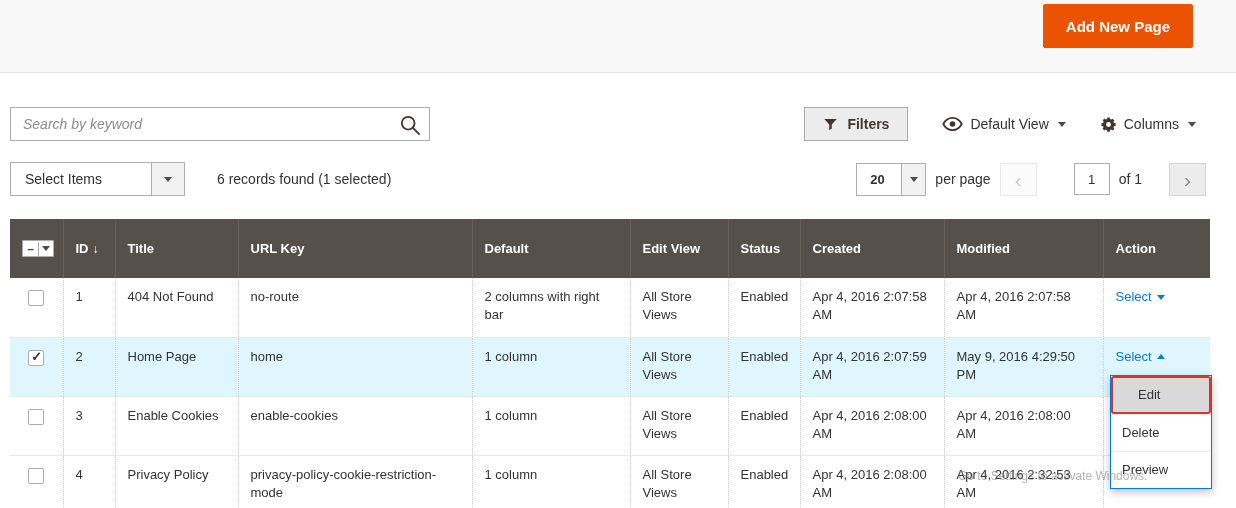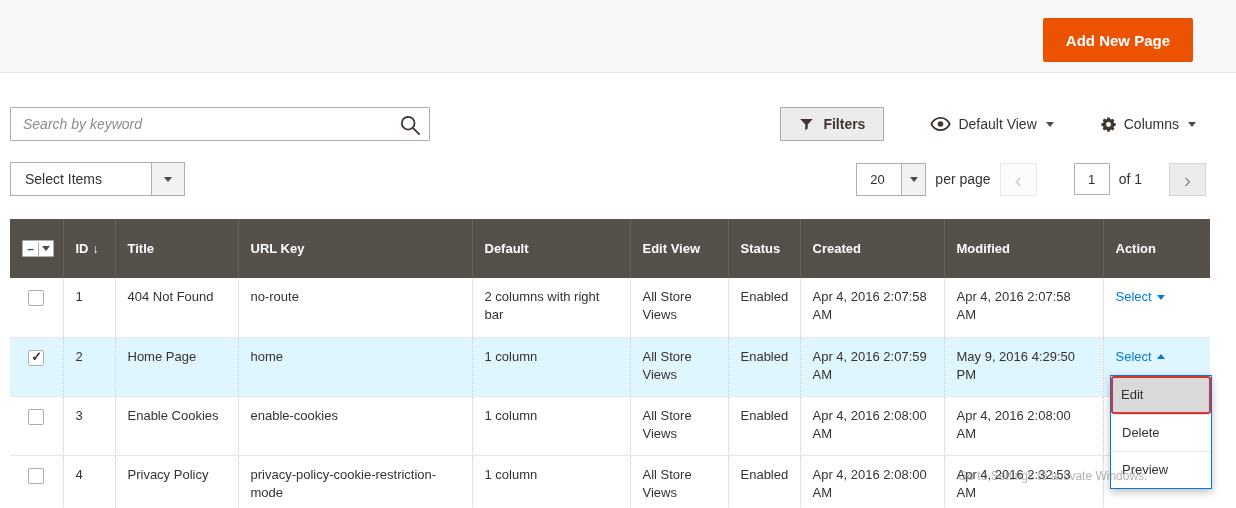--- a/index.html
+++ b/index.html
@@ -3,38 +3,38 @@
 <meta charset="utf-8">
 <style>
   * { box-sizing: border-box; margin: 0; padding: 0; }
   html, body { background: #fff; }
   body { font-family: "Liberation Sans", "DejaVu Sans", sans-serif; color: #333; }
   .page { position: relative; width: 1236px; height: 508px; background: #fff; overflow: hidden; }
 
   
   .page-header { position: relative; height: 73px; background: #f8f8f8; border-bottom: 1px solid #e3e3e3; }
   .btn-primary {
-    position: absolute; top: 18px; right: 43px; height: 44px; padding: 0 22px;
+    position: absolute; top: 4px; right: 43px; height: 44px; padding: 0 22px;
     background: #eb5202; color: #fff; border: 1px solid #eb5202; border-radius: 2px;
     font-family: inherit; font-size: 15px; font-weight: bold; cursor: pointer;
   }
 
   .content { padding: 0 10px; position: relative; }
 
   
   .toolbar-row { margin-top: 34px; display: flex; justify-content: space-between; align-items: flex-start; padding-right: 30px; }
   .search-box { position: relative; width: 420px; height: 34px; border: 1px solid #adadad; background: #fff; }
   .search-box input {
     width: 100%; height: 100%; border: none; outline: none; padding: 0 40px 0 12px;
     font-family: inherit; font-size: 14px; color: #303030; background: transparent;
   }
   .search-box input::placeholder { font-style: italic; color: #8c8c8c; opacity: 1; }
   .search-btn { position: absolute; right: 6px; top: 5px; width: 26px; height: 24px; background: transparent; border: none; cursor: pointer; display: flex; align-items: center; justify-content: center; }
 
-  .toolbar-right { display: flex; align-items: center; gap: 46px; }
+  .toolbar-right { display: flex; align-items: center; gap: 34px; }
   .filters-btn {
     display: inline-flex; align-items: center; gap: 9px; height: 34px; padding: 0 18px;
     background: #ececec; border: 1px solid #ababab; font-family: inherit;
     font-size: 14px; font-weight: bold; color: #41362f; cursor: pointer;
   }
   .tb-control { display: inline-flex; align-items: center; gap: 7px; font-size: 14px; color: #333; cursor: pointer; background: transparent; border: none; font-family: inherit; }
   .caret-down { display: inline-block; width: 0; height: 0; border-left: 4px solid transparent; border-right: 4px solid transparent; border-top: 5px solid currentColor; }
   .caret-up { display: inline-block; width: 0; height: 0; border-left: 4px solid transparent; border-right: 4px solid transparent; border-bottom: 5px solid currentColor; }
   .tb-control .caret-down { color: #514943; margin-left: 2px; }
 
@@ -42,21 +42,21 @@
   .actions-row { margin-top: 21px; display: flex; justify-content: space-between; align-items: center; padding-right: 20px; }
   .actions-left { display: flex; align-items: center; }
   .fake-select { display: inline-flex; align-items: stretch; height: 34px; border: 1px solid #adadad; background: #fff; cursor: pointer; }
   .fake-select .fs-value { display: flex; align-items: center; padding: 0 14px; font-size: 14px; color: #303030; }
   .fake-select .fs-caret { display: flex; align-items: center; justify-content: center; width: 33px; border-left: 1px solid #adadad; background: #f2f2f2; color: #514943; }
   .mass-select .fs-value { width: 140px; }
   .records { margin-left: 32px; font-size: 14px; color: #333; }
 
   .paging { display: flex; align-items: center; gap: 9px; }
   .perpage { height: 33px; }
-  .perpage .fs-value { width: 44px; justify-content: flex-start; padding: 0 0 0 13px; font-size: 13px; }
+  .perpage .fs-value { width: 44px; justify-content: flex-start; padding: 0 0 0 13px; font-size: 13px; font-weight: bold; }
   .perpage .fs-caret { width: 24px; }
   .perpage-label { font-size: 14px; color: #333; }
   .page-btn { width: 37px; height: 33px; display: flex; align-items: center; justify-content: center; font-size: 21px; line-height: 1; font-family: inherit; cursor: pointer; }
   .page-btn.prev { background: #fbfbfb; border: 1px solid #e9e9e9; color: #c9c9c9; margin-right: 28px; }
   .page-btn.next { background: #ececec; border: 1px solid #d4d4d4; color: #8a8a8a; }
   .page-input { width: 36px; height: 32px; border: 1px solid #adadad; text-align: center; font-size: 13px; font-family: inherit; color: #303030; outline: none; }
   .of-pages { font-size: 14px; color: #333; margin-right: 18px; }
 
   
   .data-table { margin-top: 23px; width: 1200px; border-collapse: collapse; table-layout: fixed; }
@@ -89,21 +89,21 @@
 
   
   td.col-action { position: relative; overflow: visible; }
   .action-select { color: #007bdb; font-size: 13px; cursor: pointer; display: inline-flex; align-items: center; gap: 5px; }
   .action-menu {
     position: absolute; top: 37px; right: -2px; width: 102px; background: #fff;
     border: 1px solid #007bdb; box-shadow: 0 3px 8px rgba(0,0,0,0.25); z-index: 30;
   }
   .menu-item { padding: 9px 11px; font-size: 13px; color: #333; cursor: pointer; background: #fff; }
   .menu-item + .menu-item { border-top: 1px solid #e8e8e8; }
-  .menu-item.highlighted { background: #d9d9d9; border: 2px solid #d5342f; border-radius: 3px; padding: 8px 8px; }
+  .menu-item.highlighted { background: #d9d9d9; border: 2px solid #d5342f; border-radius: 3px; padding: 8px 25px; }
 
   
   .watermark { position: absolute; left: 958px; top: 465px; z-index: 40; color: rgba(115,115,115,0.55); pointer-events: none; }
   .watermark .wm-line1 { font-size: 20px; }
   .watermark .wm-line2 { font-size: 12px; margin-top: 4px; }
 
   svg { display: block; }
 </style>
 </head>
 <body>
@@ -160,20 +160,21 @@
     </div>
 
     <div class="actions-row">
       <div class="actions-left">
         <div class="fake-select mass-select">
           <span class="fs-value">Select Items</span>
           <span class="fs-caret">
               <span class="caret-down"></span>
             </span>
         </div>
+        <span class="records">6 records found (1 selected)</span>
       </div>
       <div class="paging">
         <div class="fake-select perpage">
           <span class="fs-value">20</span>
           <span class="fs-caret">
               <span class="caret-down"></span>
             </span>
         </div>
         <span class="perpage-label">per page</span>
         <button class="page-btn prev">

